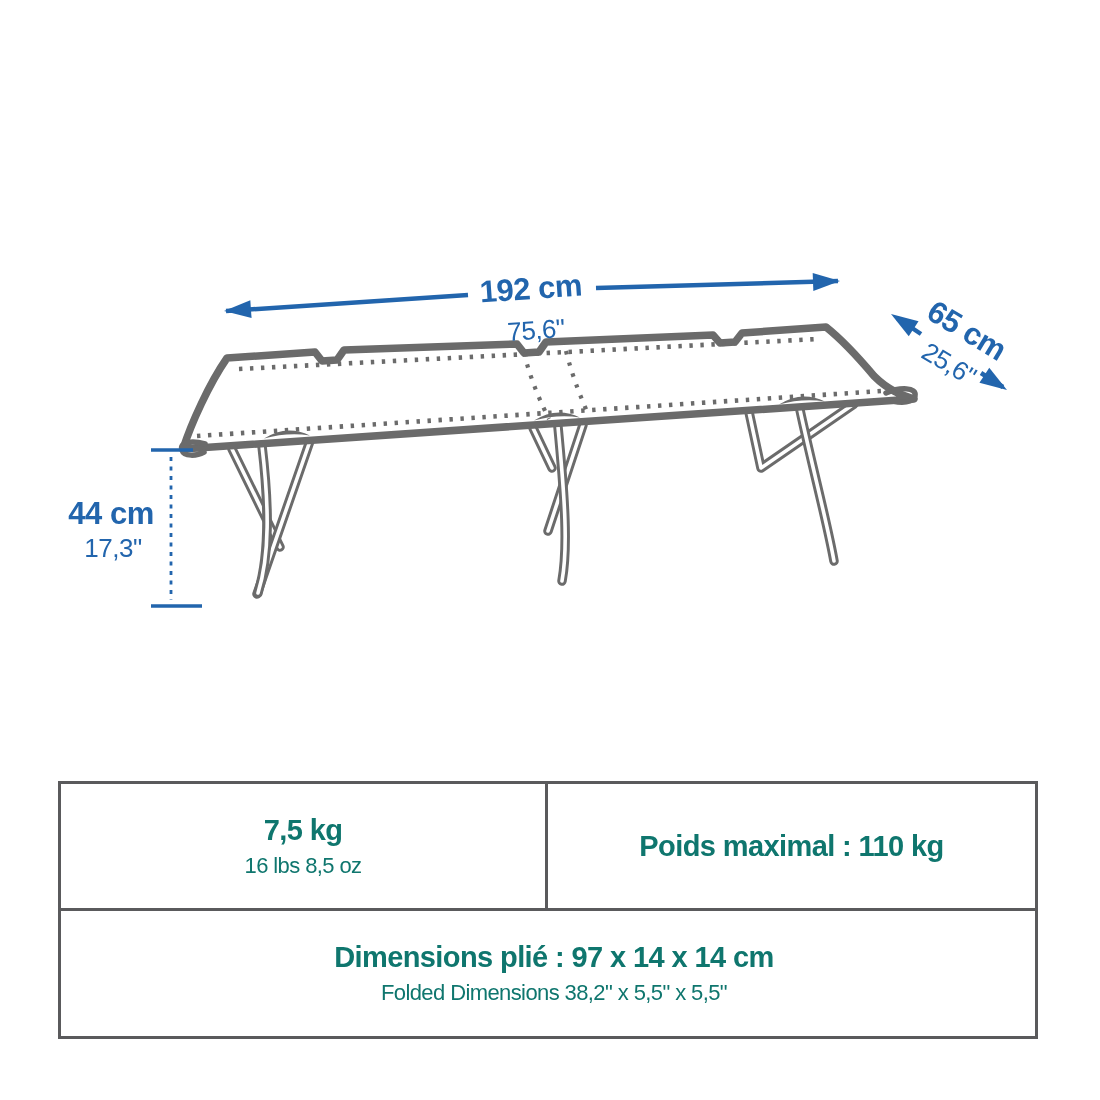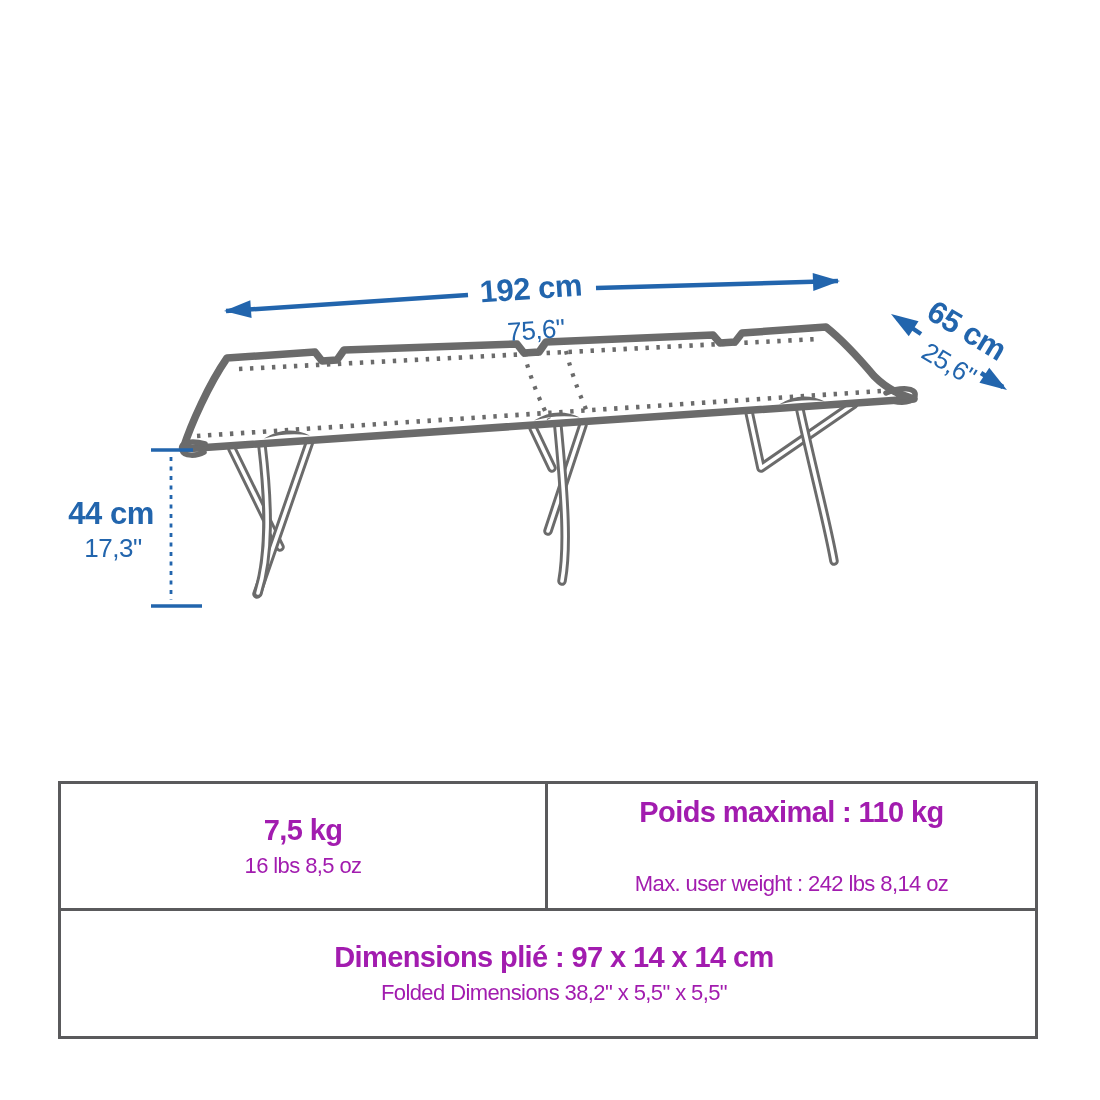--- a/index.html
+++ b/index.html
@@ -6,21 +6,21 @@
   body{width:1100px;height:1100px;position:relative;overflow:hidden;
        font-family:"Liberation Sans","DejaVu Sans",sans-serif;}
   .stage{position:absolute;inset:0;}
   svg text{letter-spacing:-0.5px;}
   .dimtxt{fill:#2265AD;font-weight:bold;font-size:31px;}
   .dimtxt2{fill:#2265AD;font-weight:normal;font-size:26px;}
   .spec-table{
     position:absolute;left:58px;top:781px;width:980px;height:258px;
     border:3px solid #5A5A5C;box-sizing:border-box;
     display:grid;grid-template-columns:487px 1fr;grid-template-rows:127px 1fr;
-    color:#a21caf;text-align:center;
+    color:#0f766e;text-align:center;
   }
   .cell{display:flex;flex-direction:column;justify-content:center;align-items:center;
         box-sizing:border-box;}
   .cell-weight{border-right:3px solid #5A5A5C;border-bottom:3px solid #5A5A5C;}
   .cell-max{border-bottom:3px solid #5A5A5C;gap:36px;}
   .cell-folded{grid-column:1 / span 2;padding-left:12px;}
   .primary{font-size:29px;font-weight:bold;letter-spacing:-0.6px;line-height:38px;}
   .secondary{font-size:22px;letter-spacing:-0.6px;line-height:33px;}
 </style>
 </head>
@@ -111,20 +111,19 @@
     </g>
   </svg>
 
   <div class="spec-table">
     <div class="cell cell-weight">
       <div class="primary">7,5 kg</div>
       <div class="secondary">16 lbs 8,5 oz</div>
     </div>
     <div class="cell cell-max">
       <div class="primary">Poids maximal : 110 kg</div>
-      <div class="secondary">Max. user weight : 242 lbs 8,14 oz</div>
     </div>
     <div class="cell cell-folded">
       <div class="primary">Dimensions plié : 97 x 14 x 14 cm</div>
       <div class="secondary">Folded Dimensions 38,2" x 5,5" x 5,5"</div>
     </div>
   </div>
 </div>
 
 </body></html>

